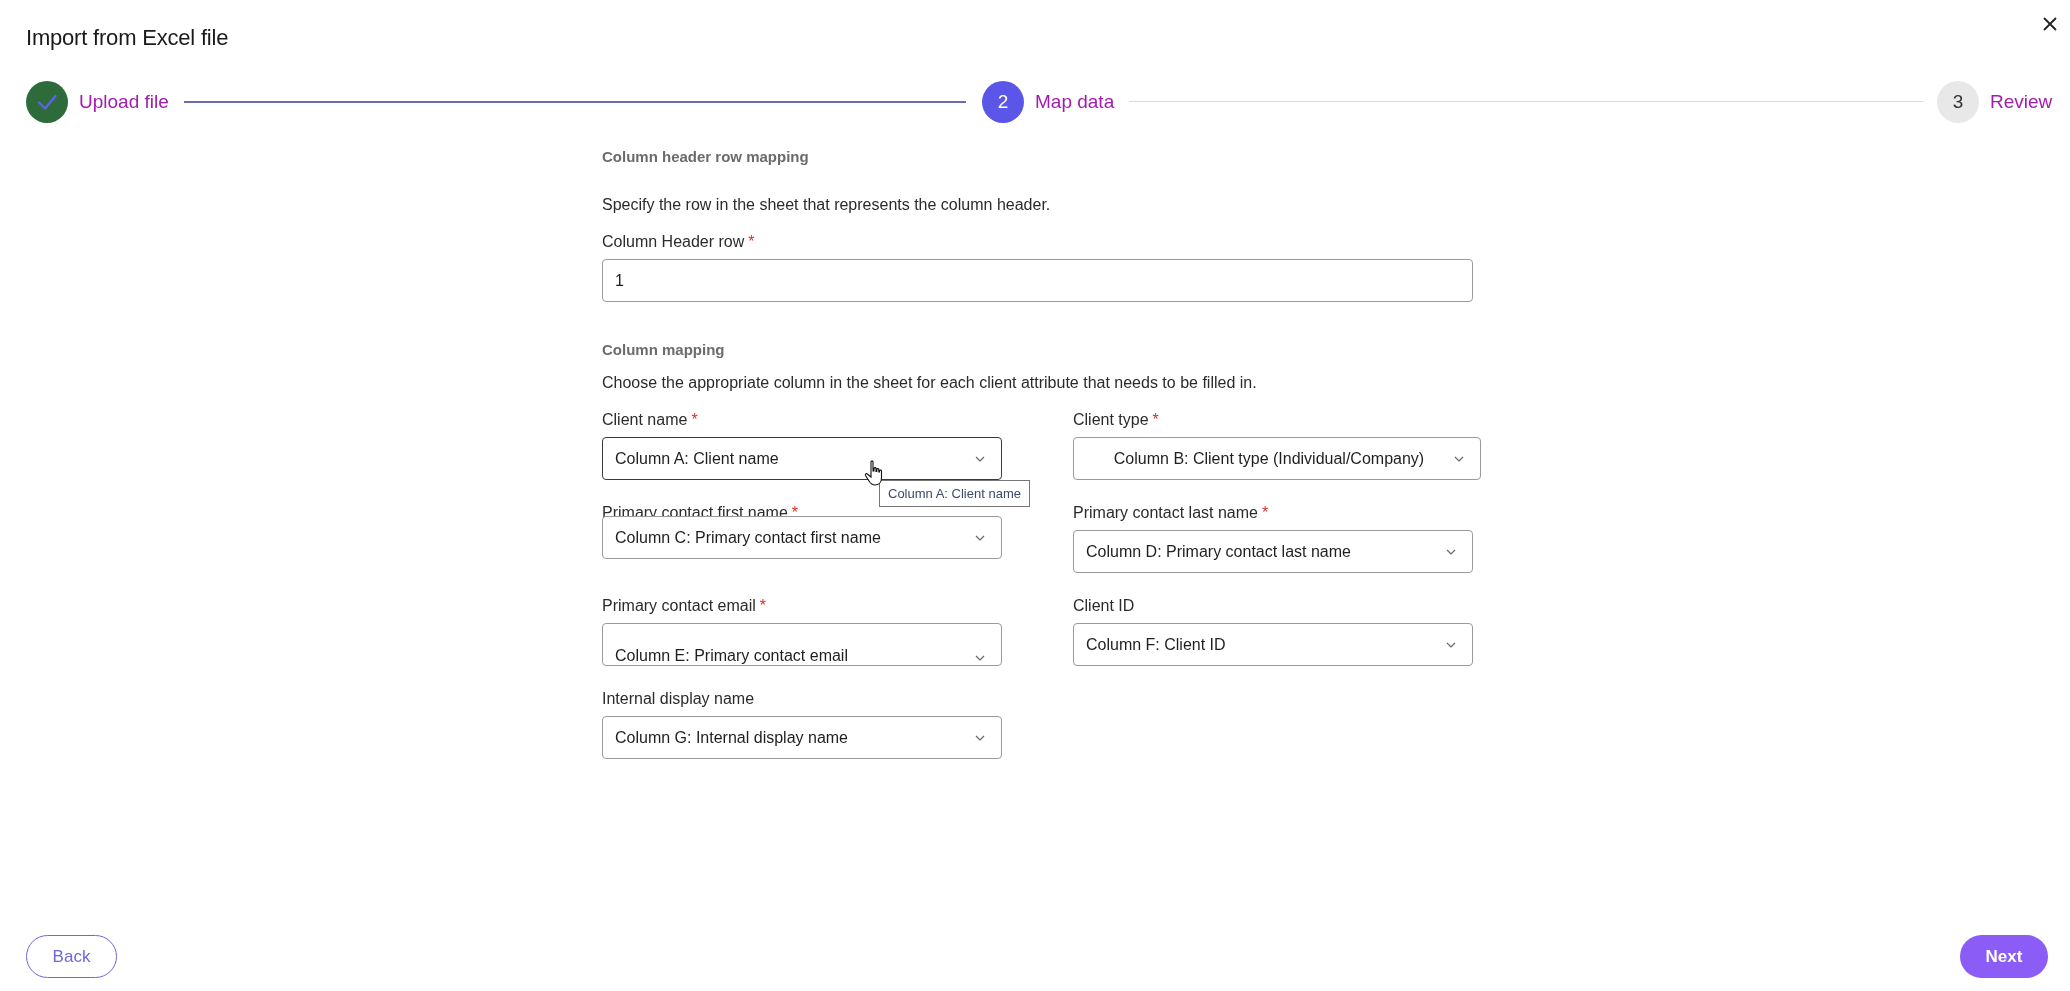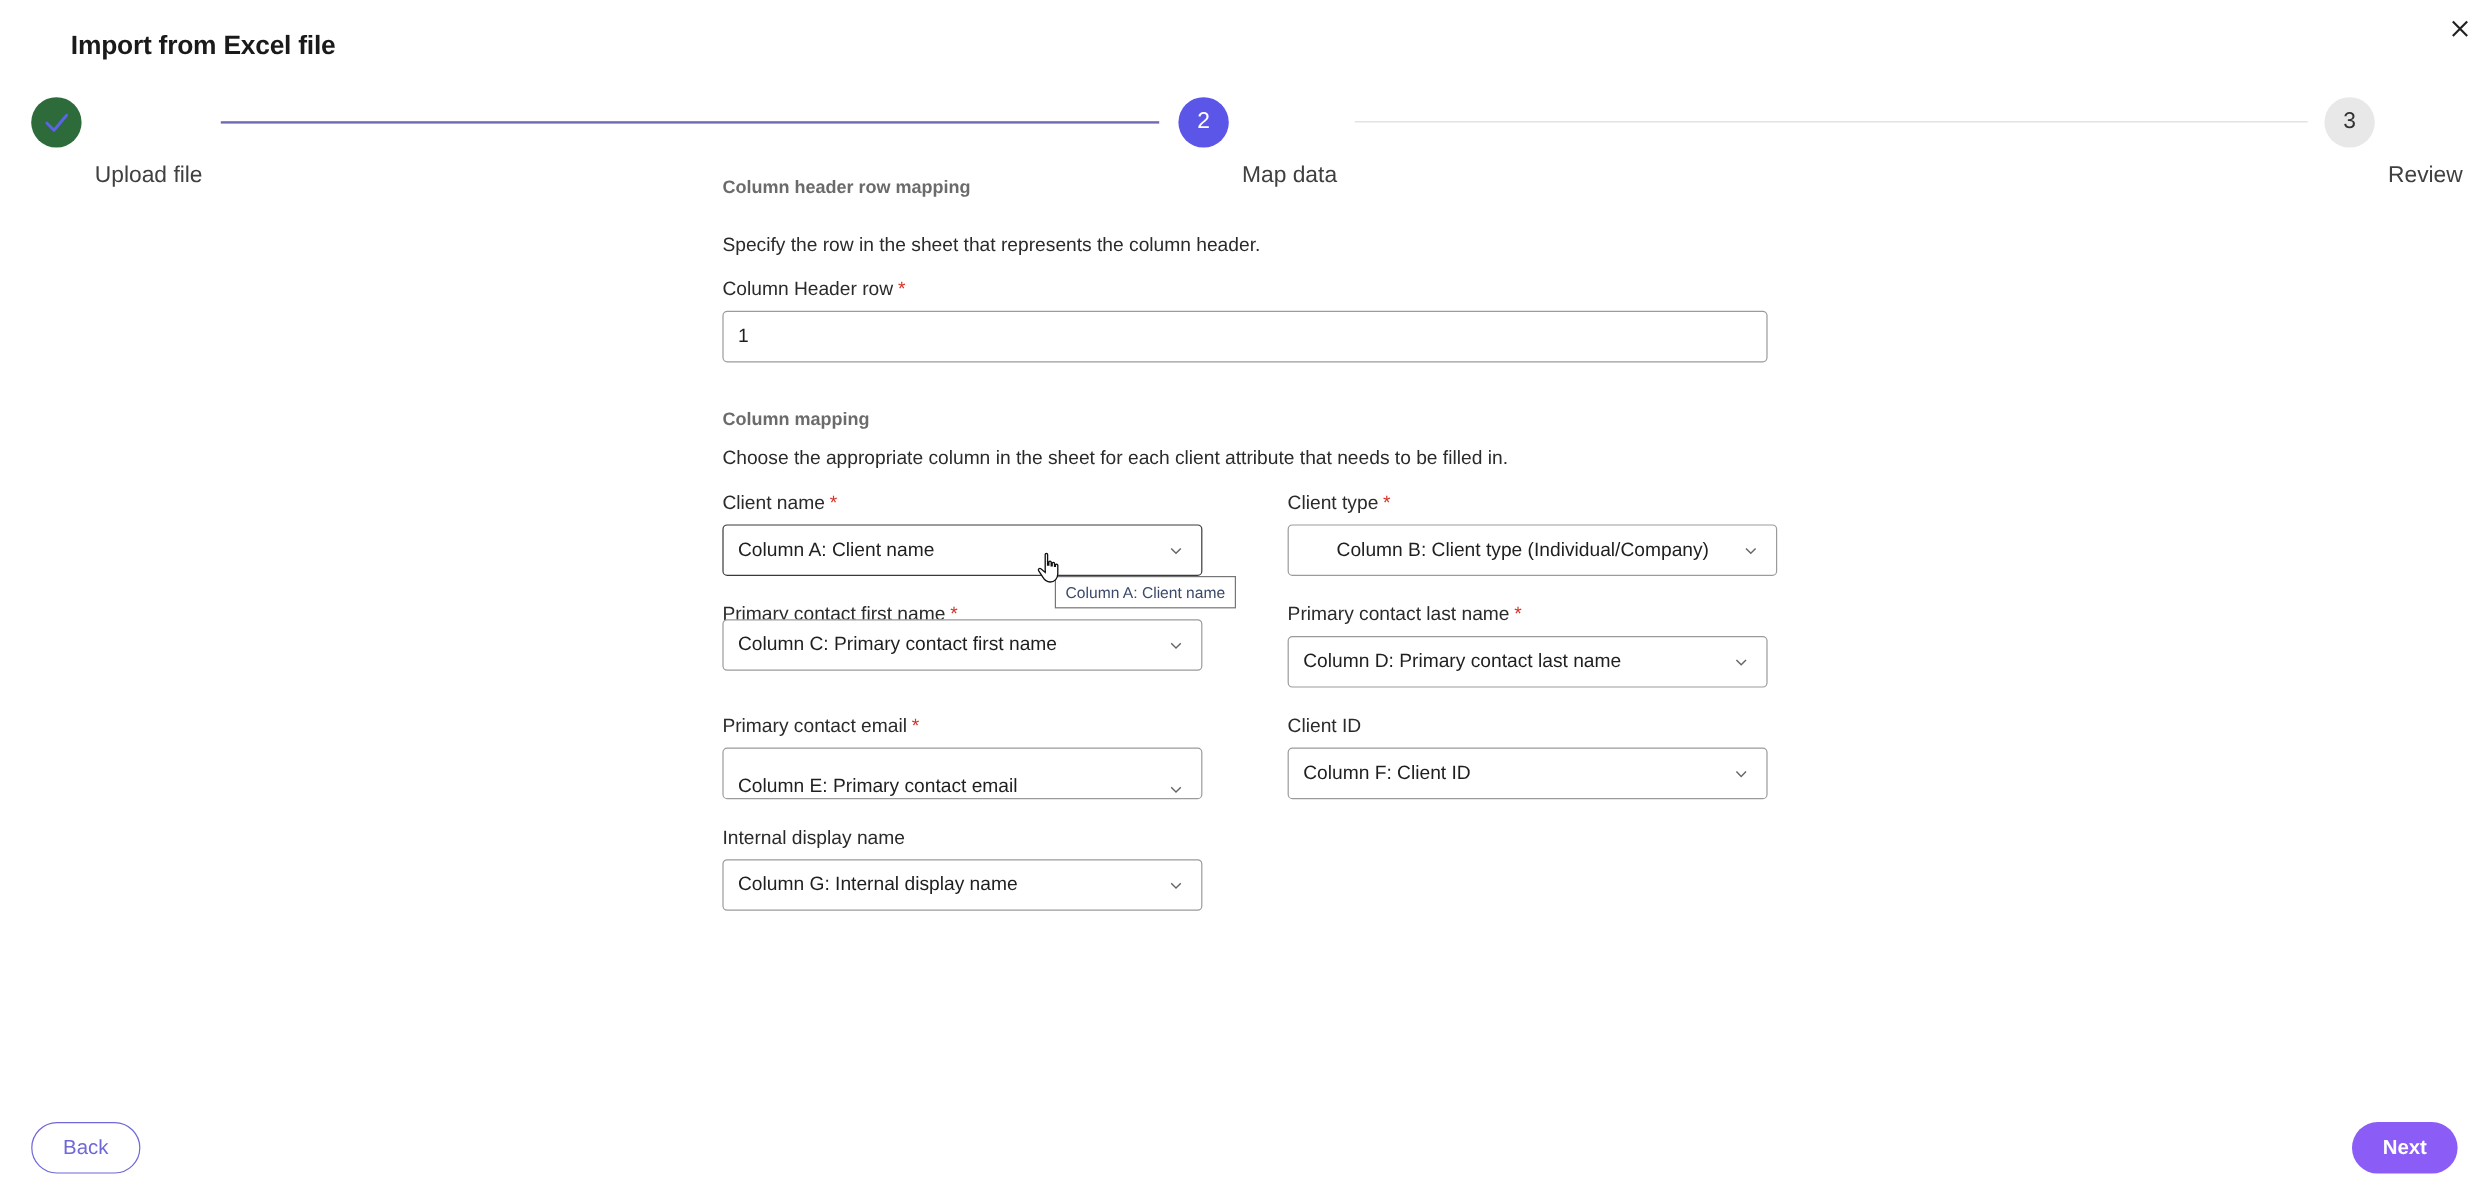--- a/index.html
+++ b/index.html
@@ -1,26 +1,26 @@
 <!DOCTYPE html>
 <html><head>
 <meta charset="utf-8">
 <style>
   html, body { margin:0; padding:0; }
   body {
     width:2070px; height:991px; position:relative; overflow:hidden;
     background:#ffffff; font-family:"Liberation Sans", sans-serif; color:#1f1f1f;
   }
-  .title { position:absolute; left:26px; top:25px; font-size:22px; font-weight:700; color:#1a1a1a; letter-spacing:-0.2px;margin-left:33px; }
+  .title { position:absolute; left:26px; top:25px; font-size:22px; font-weight:400; color:#1a1a1a; letter-spacing:-0.2px; }
   .close { position:absolute; left:2038px; top:12px; width:24px; height:24px; cursor:pointer; }
   .close svg { width:24px; height:24px; }
 
   .stepper { position:absolute; left:26px; top:81px; width:2022px; height:42px; }
   .step-circle { position:absolute; top:0; width:42px; height:42px; border-radius:50%; display:flex; align-items:center; justify-content:center; font-size:19px; }
-  .step-label { position:absolute; top:10px; font-size:19px; color:#404040; white-space:nowrap;margin-top:45px; }
+  .step-label { position:absolute; top:10px; font-size:19px; color:#a21caf; white-space:nowrap; }
   .step-line { position:absolute; top:20px; height:2px; }
 
   .c1 { left:0; background:#2e6b3a; }
   .c2 { left:956px; background:#5b55e8; color:#fff; }
   .c3 { left:1911px; background:#e8e8e8; color:#333; }
   .l1 { left:53px; }
   .l2 { left:1009px; }
   .l3 { left:1964px; }
   .line1 { left:158px; width:782px; background:#6e6ab8; }
   .line2 { left:1103px; width:794px; background:#dcdcdc; height:1px; }

